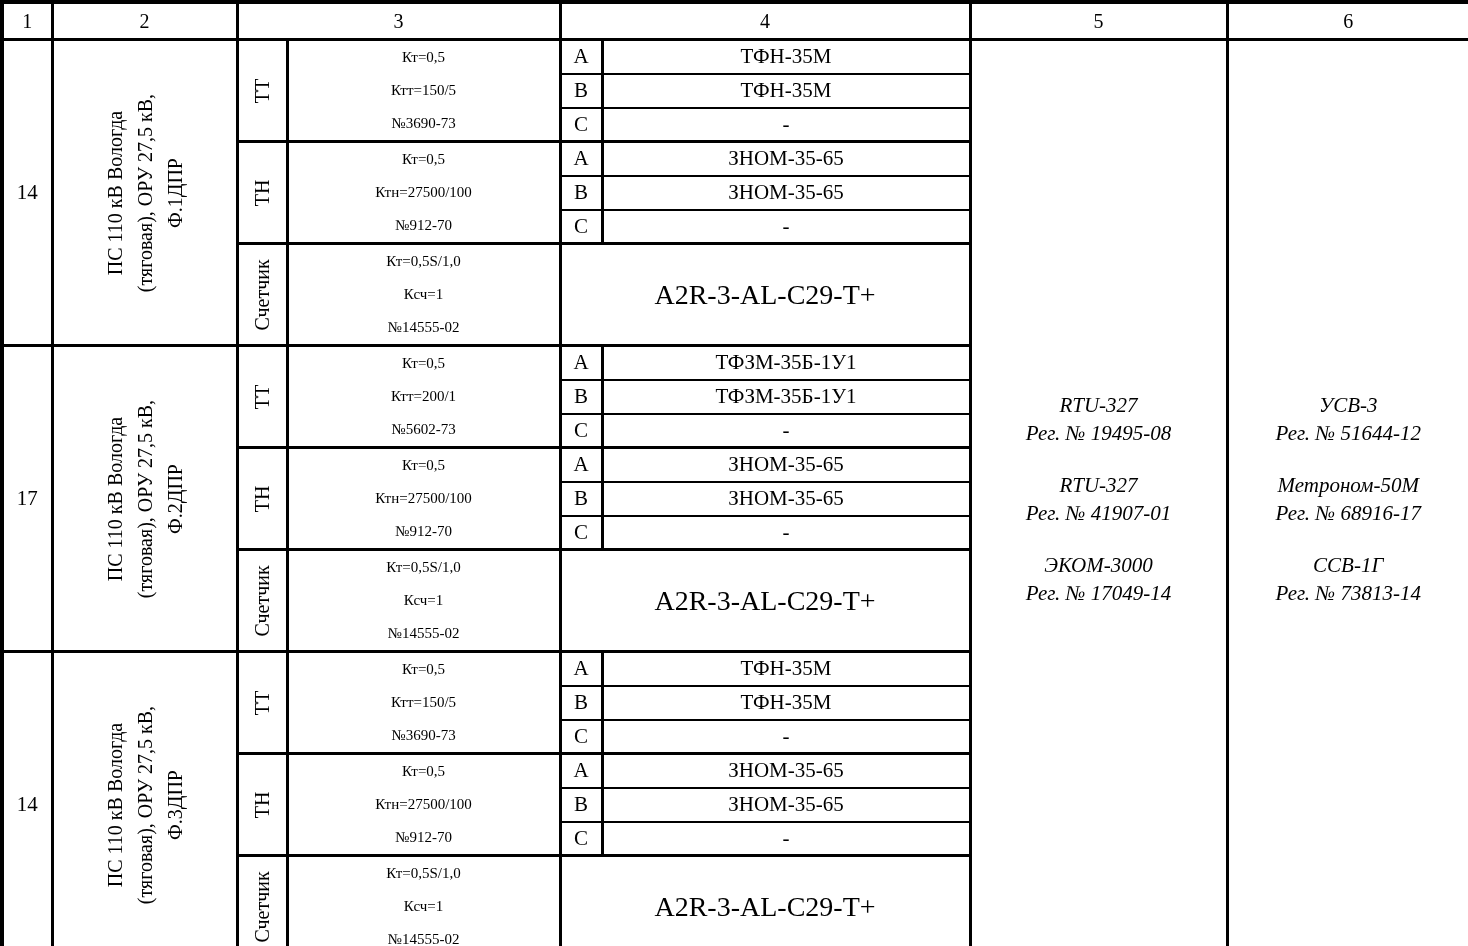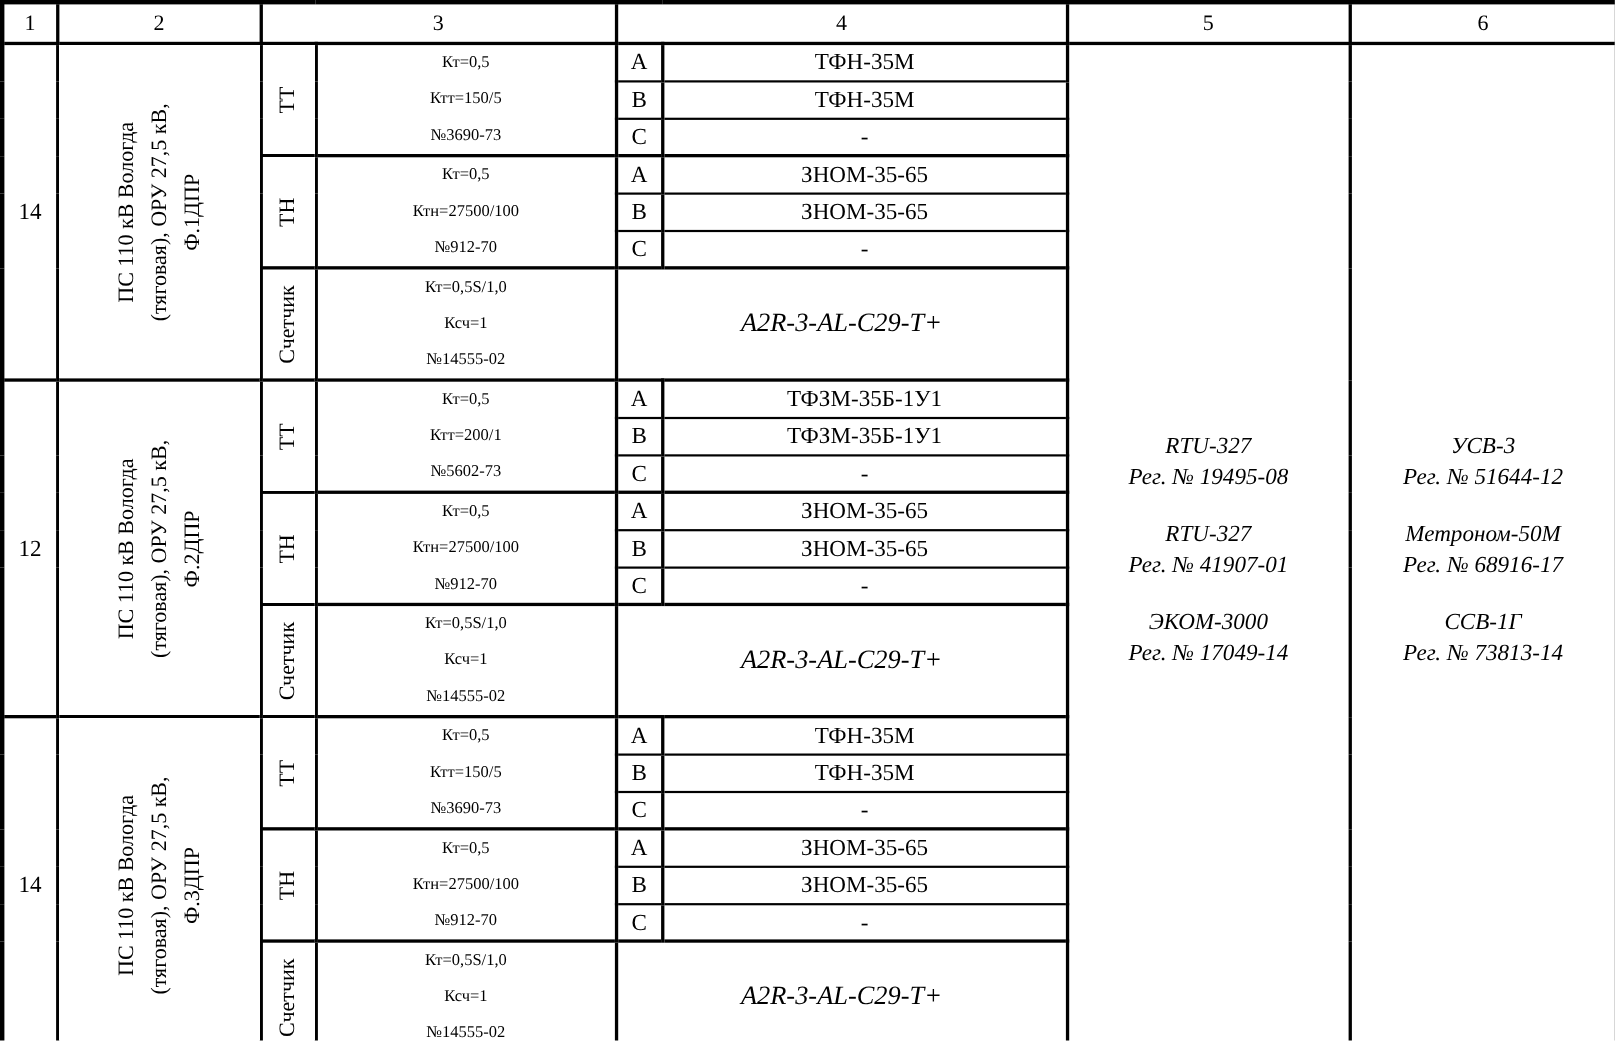--- a/index.html
+++ b/index.html
@@ -35,21 +35,21 @@
   }
   .vert .oline {
     white-space: nowrap;
     line-height: 30px;
     text-align: center;
   }
   .param-line { line-height: 33px; font-size: 15px; }
   .sys-cell { font-size: 21px; }
   .dev-entry { line-height: 28px; font-style: italic; }
   .dev-entry + .dev-entry { margin-top: 24px; }
-  .meter-dev { font-size: 24px; font-style: italic; }
+  .meter-dev { font-size: 28px; }
 </style>
 </head>
 <body>
 
 <table class="main">
   <colgroup>
     <col style="width:50px">
       <col style="width:185px">
     <col style="width:50px">
       <col style="width:273px">
@@ -151,21 +151,21 @@
     </td>
     <td>
       <div class="param-line">Кт=0,5S/1,0</div>
       <div class="param-line">Ксч=1</div>
       <div class="param-line">№14555-02</div>
     </td>
     <td colspan="2" class="meter-dev">А2R-3-AL-C29-Т+</td>
   </tr>
 
   <tr class="sec phase-row">
-    <td rowspan="7">12</td>
+    <td rowspan="7">17</td>
     <td rowspan="7" class="rel">
       <div class="vert">
         <div class="oline">ПС 110 кВ Вологда</div>
         <div class="oline">(тяговая), ОРУ 27,5 кВ,</div>
         <div class="oline">Ф.2ДПР</div>
       </div>
     </td>
     <td rowspan="3" class="rel">
       <span class="vert">ТТ</span>
     </td>

